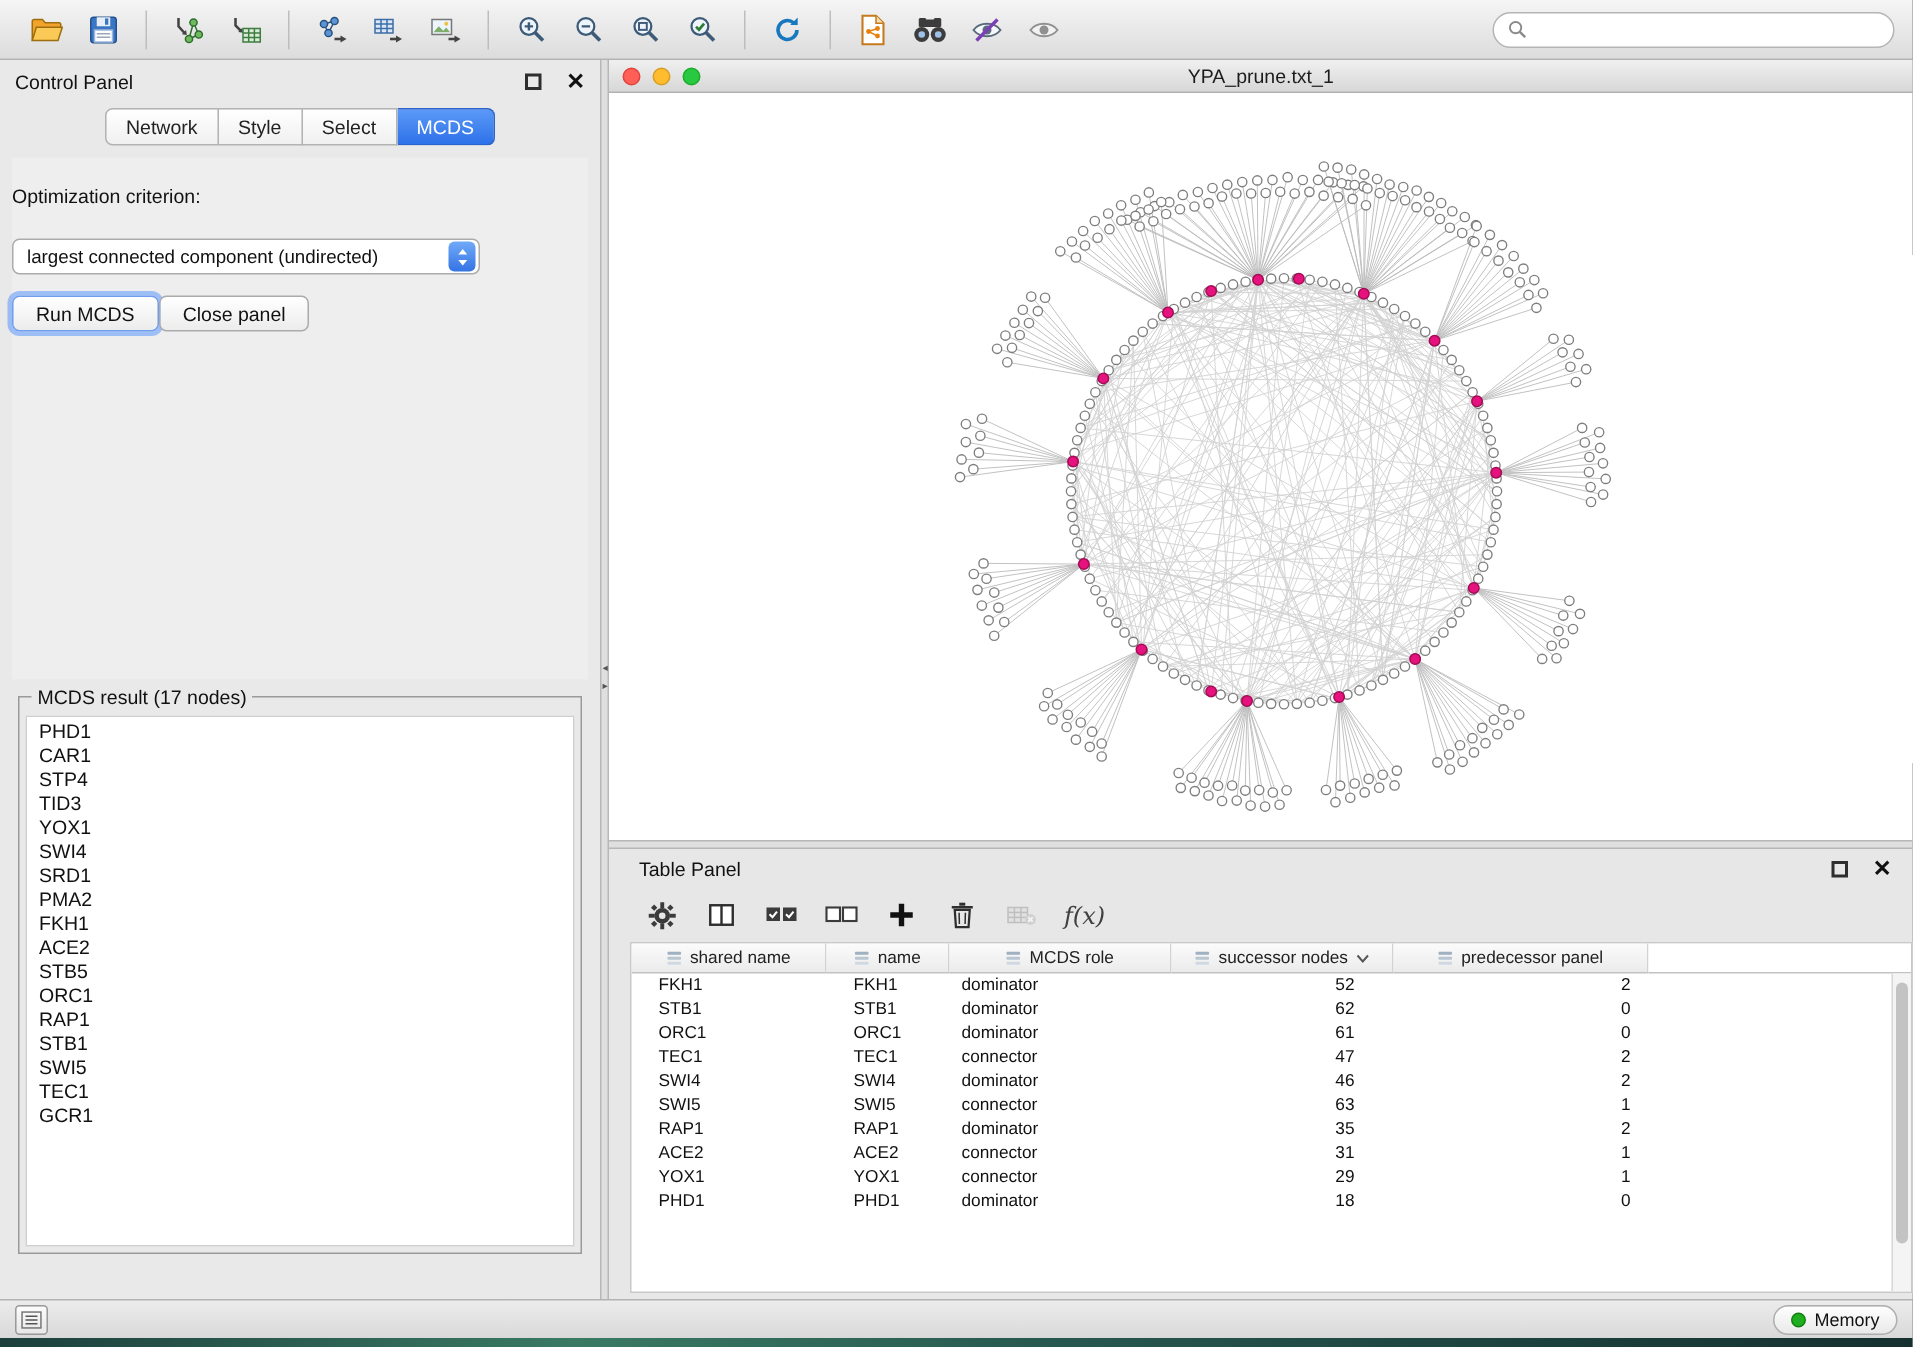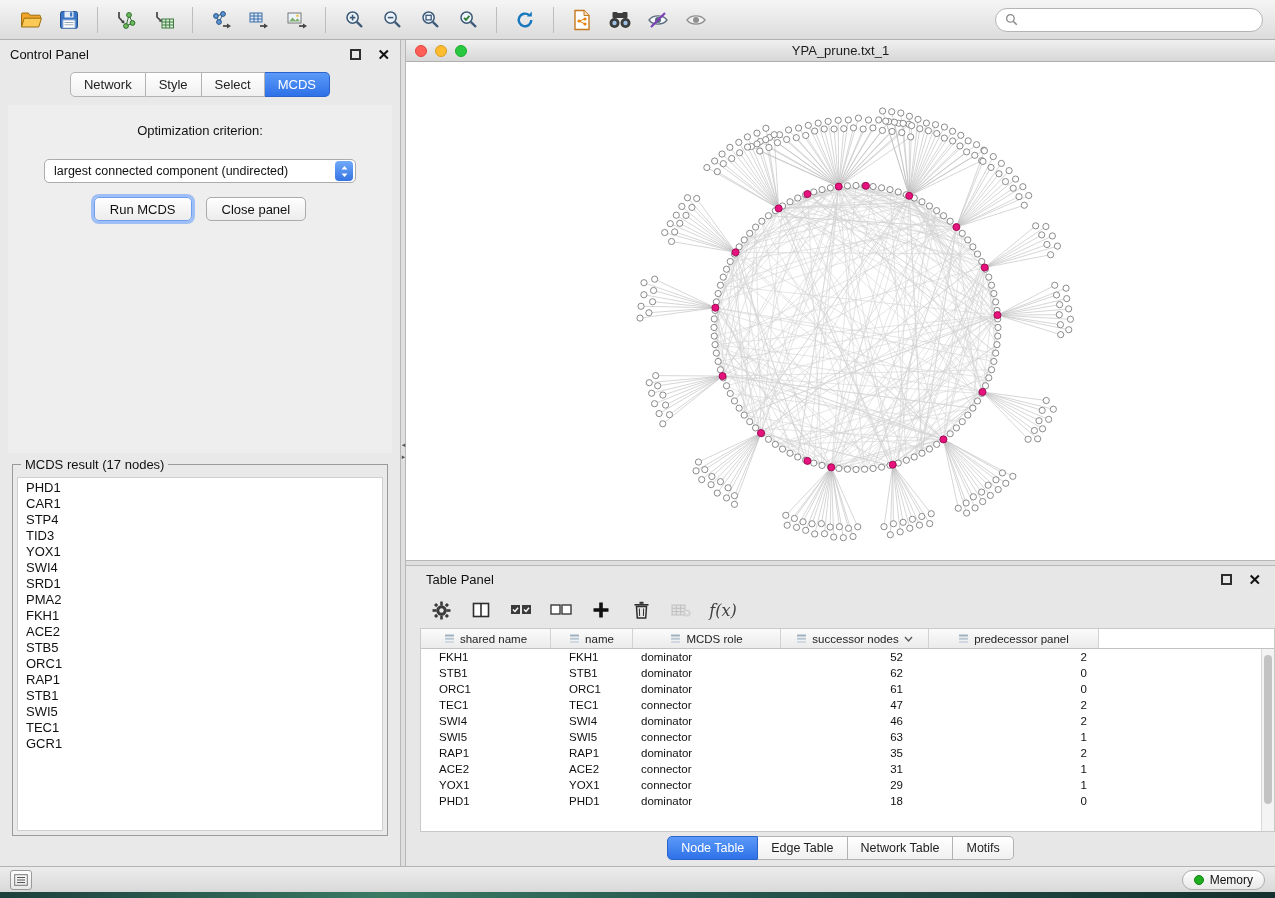--- a/index.html
+++ b/index.html
@@ -19,25 +19,25 @@
 .cpanel{width:400px;flex:0 0 400px;background:#e9e9e9;display:flex;flex-direction:column;position:relative}
 .phead{height:28px;display:flex;align-items:center;padding:0 10px;font-size:13px;color:#111;flex:0 0 28px}
 .phead .sp{flex:1}
 .float-btn{width:11px;height:11px;border:2px solid #2e2e2e;margin-right:16px;background:transparent;padding:0}
 .close-btn{font-size:15px;font-weight:bold;color:#111;line-height:1;padding:0}
 .tabs{display:flex;justify-content:center;margin-top:4px}
 .tab{font-size:13px;padding:4px 13px;background:linear-gradient(#ffffff,#f0f0f0);border:1px solid #b3b3b3;border-left:none;color:#222}
 .tab:first-child{border-left:1px solid #b3b3b3;border-radius:5px 0 0 5px}
 .tab:last-child{border-radius:0 5px 5px 0}
 .tab.active{background:linear-gradient(#5b9af8,#2e71e8);color:#fff;border-color:#2a63cc}
-.opt-area{margin:8px 8px 0;background:#eeeeee;flex:0 0 348px;display:flex;flex-direction:column;align-items:center}
+.opt-area{margin:8px 8px 0;background:#eeeeee;flex:0 0 348px;display:flex;flex-direction:column;align-items:flex-start}
 .opt-label{margin-top:18px;font-size:13px;color:#111}
 .combo{margin-top:21px;width:312px;height:24px;background:#fff;border:1px solid #ababab;border-radius:5px;display:flex;align-items:center;padding-left:9px;font-size:12.5px;color:#111}
 .stepper{margin-left:auto;margin-right:2px;width:18px;height:20px;border-radius:4px;background:linear-gradient(#71aaf9,#3473e3);display:flex;align-items:center;justify-content:center}
-.btn-row{margin-top:14px;display:flex;gap:14px}
+.btn-row{margin-top:14px;display:flex;}
 .pbtn{height:24px;padding:0 15px;font-size:13px;color:#111;background:linear-gradient(#ffffff,#ececec);border:1px solid #ababab;border-radius:5px}
 .pbtn.focused{box-shadow:0 0 0 3px rgba(77,144,254,.5);border-color:#6f9ef0}
 .groupbox{position:absolute;left:12px;right:12px;top:424px;height:372px;border:1px solid #9a9a9a;border-radius:0}
 .groupbox legend,.gb-title{position:absolute;top:-8px;left:8px;background:#e9e9e9;padding:0 4px;font-size:13px;color:#111}
 .mcds-list{position:absolute;left:4px;right:4px;top:12px;bottom:4px;background:#fff;border:1px solid #cfcfcf;overflow:hidden;padding-top:2px}
 .mcds-item{font-size:13px;color:#111;padding:1px 0 1px 8px;line-height:14px}
 
 .vsplit{width:6px;flex:0 0 6px;background:#dfdfdf;border-left:1px solid #b7b7b7;border-right:1px solid #b7b7b7;position:relative}
 .vs-btn{position:absolute;left:-2px;width:9px;height:10px;font-size:7px;color:#555;display:flex;align-items:center;justify-content:center;padding:0}
 
@@ -1354,26 +1354,20 @@
                 <div class="tcell col-2">dominator</div>
                 <div class="tcell col-3">18</div>
                 <div class="tcell col-4">0</div>
                 <div class="tcell col-f"></div>
               </div>
             </div>
           <div class="vscroll">
               <div class="vthumb"></div>
             </div>
         </div>
-        <div class="ttabs">
-          <button class="ttab active">Node Table</button>
-          <button class="ttab">Edge Table</button>
-          <button class="ttab">Network Table</button>
-          <button class="ttab">Motifs</button>
-        </div>
       </div>
     </div>
   </div>
 
   <div class="statusbar">
     <button class="status-left">
         <svg width="14" height="12" viewBox="0 0 14 12">
           <rect x="0.7" y="0.7" width="12.6" height="10.6" fill="none" stroke="#777"></rect>
           <line x1="3" y1="3.5" x2="11" y2="3.5" stroke="#555"></line>
           <line x1="3" y1="6" x2="11" y2="6" stroke="#555"></line>

